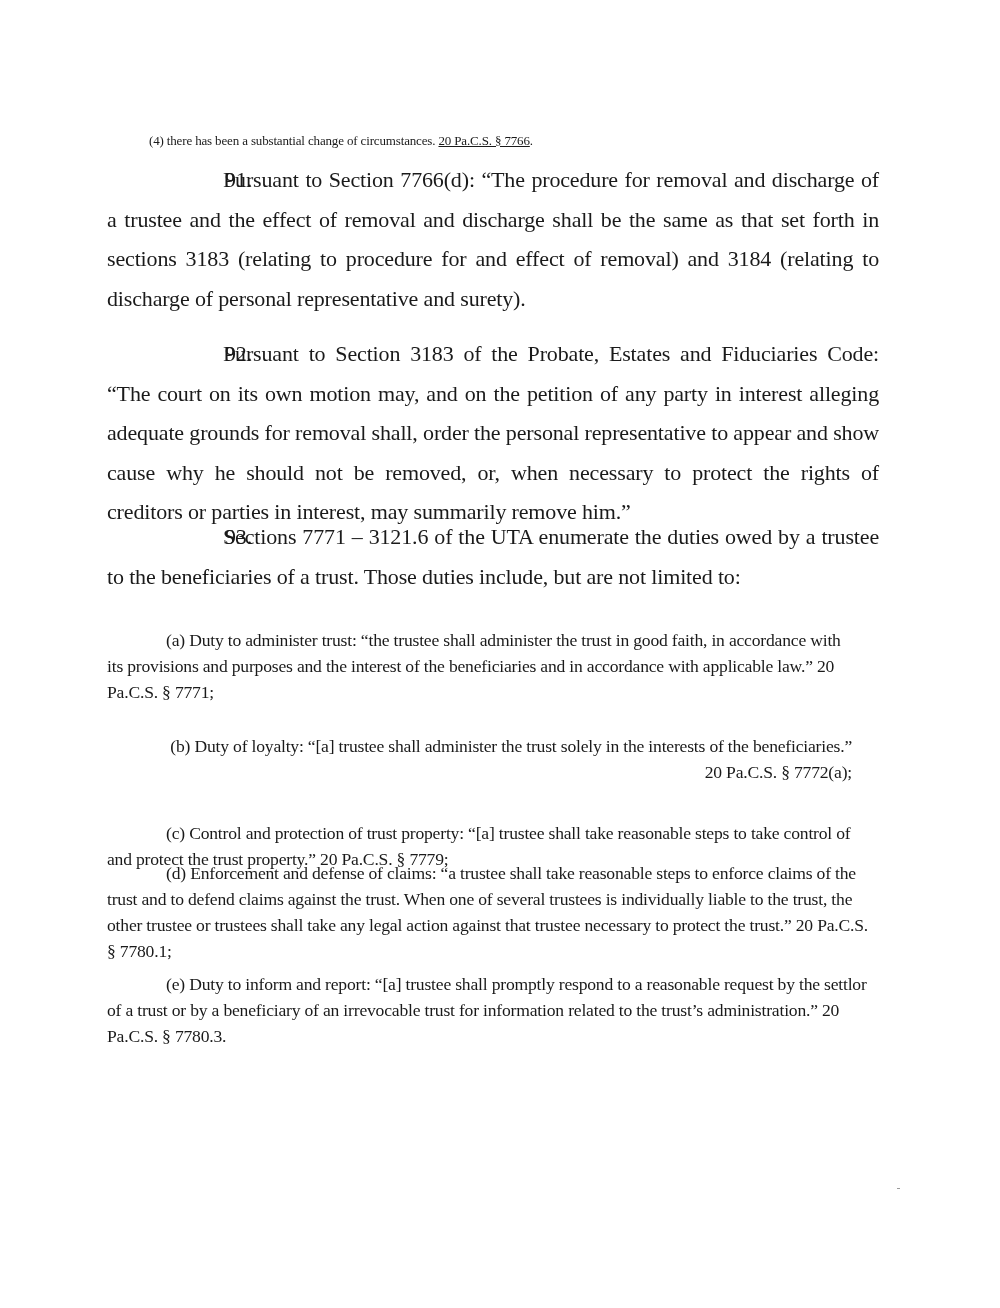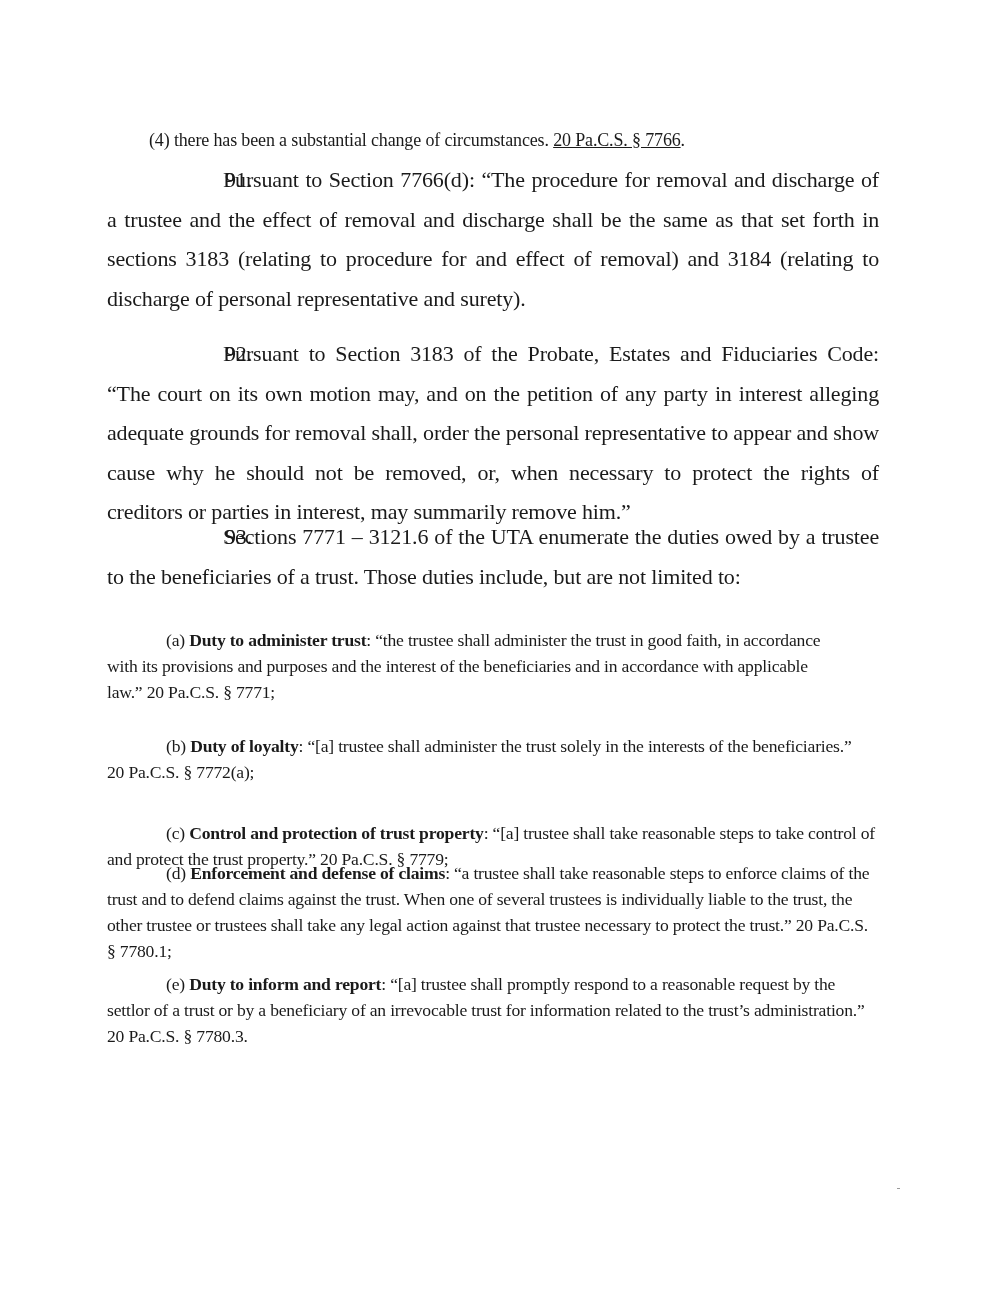--- a/index.html
+++ b/index.html
@@ -10,34 +10,34 @@
   }
   .page { position: absolute; left: 107px; top: 0; width: 772px; }
   .ds {
     font-size: 22px; line-height: 39.6px; text-align: justify;
     margin: 0; letter-spacing: -0.15px;
   }
   .ds .num { display: inline-block; width: 57px; }
   .indent { text-indent: 59px; }
   .sub-line {
     position: absolute; left: 149px; top: 121px;
-    font-size: 18px; line-height: 39.6px; margin: 0; white-space: nowrap;
+    font-size: 13px; line-height: 39.6px; margin: 0; white-space: nowrap;
     letter-spacing: -0.15px;
   }
   .cite-u { text-decoration: underline; }
   .ss {
     font-size: 17.6px; line-height: 26px; margin: 0; text-indent: 59px;
     letter-spacing: -0.2px;
   }
-  .ss b { font-weight: bold; }
+  .ss b { font-weight: normal; }
   .p91 { position: absolute; top: 160px; }
   .p92 { position: absolute; top: 334px; }
   .p93 { position: absolute; top: 517px; }
   .da { position: absolute; top: 627px; }
-  .db { position: absolute; top: 733px; }
+  .db { position: absolute; top: 733px; text-align: right; }
   .dc { position: absolute; top: 820px; }
   .dd { position: absolute; top: 860px; }
   .de { position: absolute; top: 971px; }
   .speck {
     position: absolute; left: 897px; top: 1188px; width: 3px; height: 1px;
     background: #9a9a9a;
   }
 </style>
 </head>
 <body>

